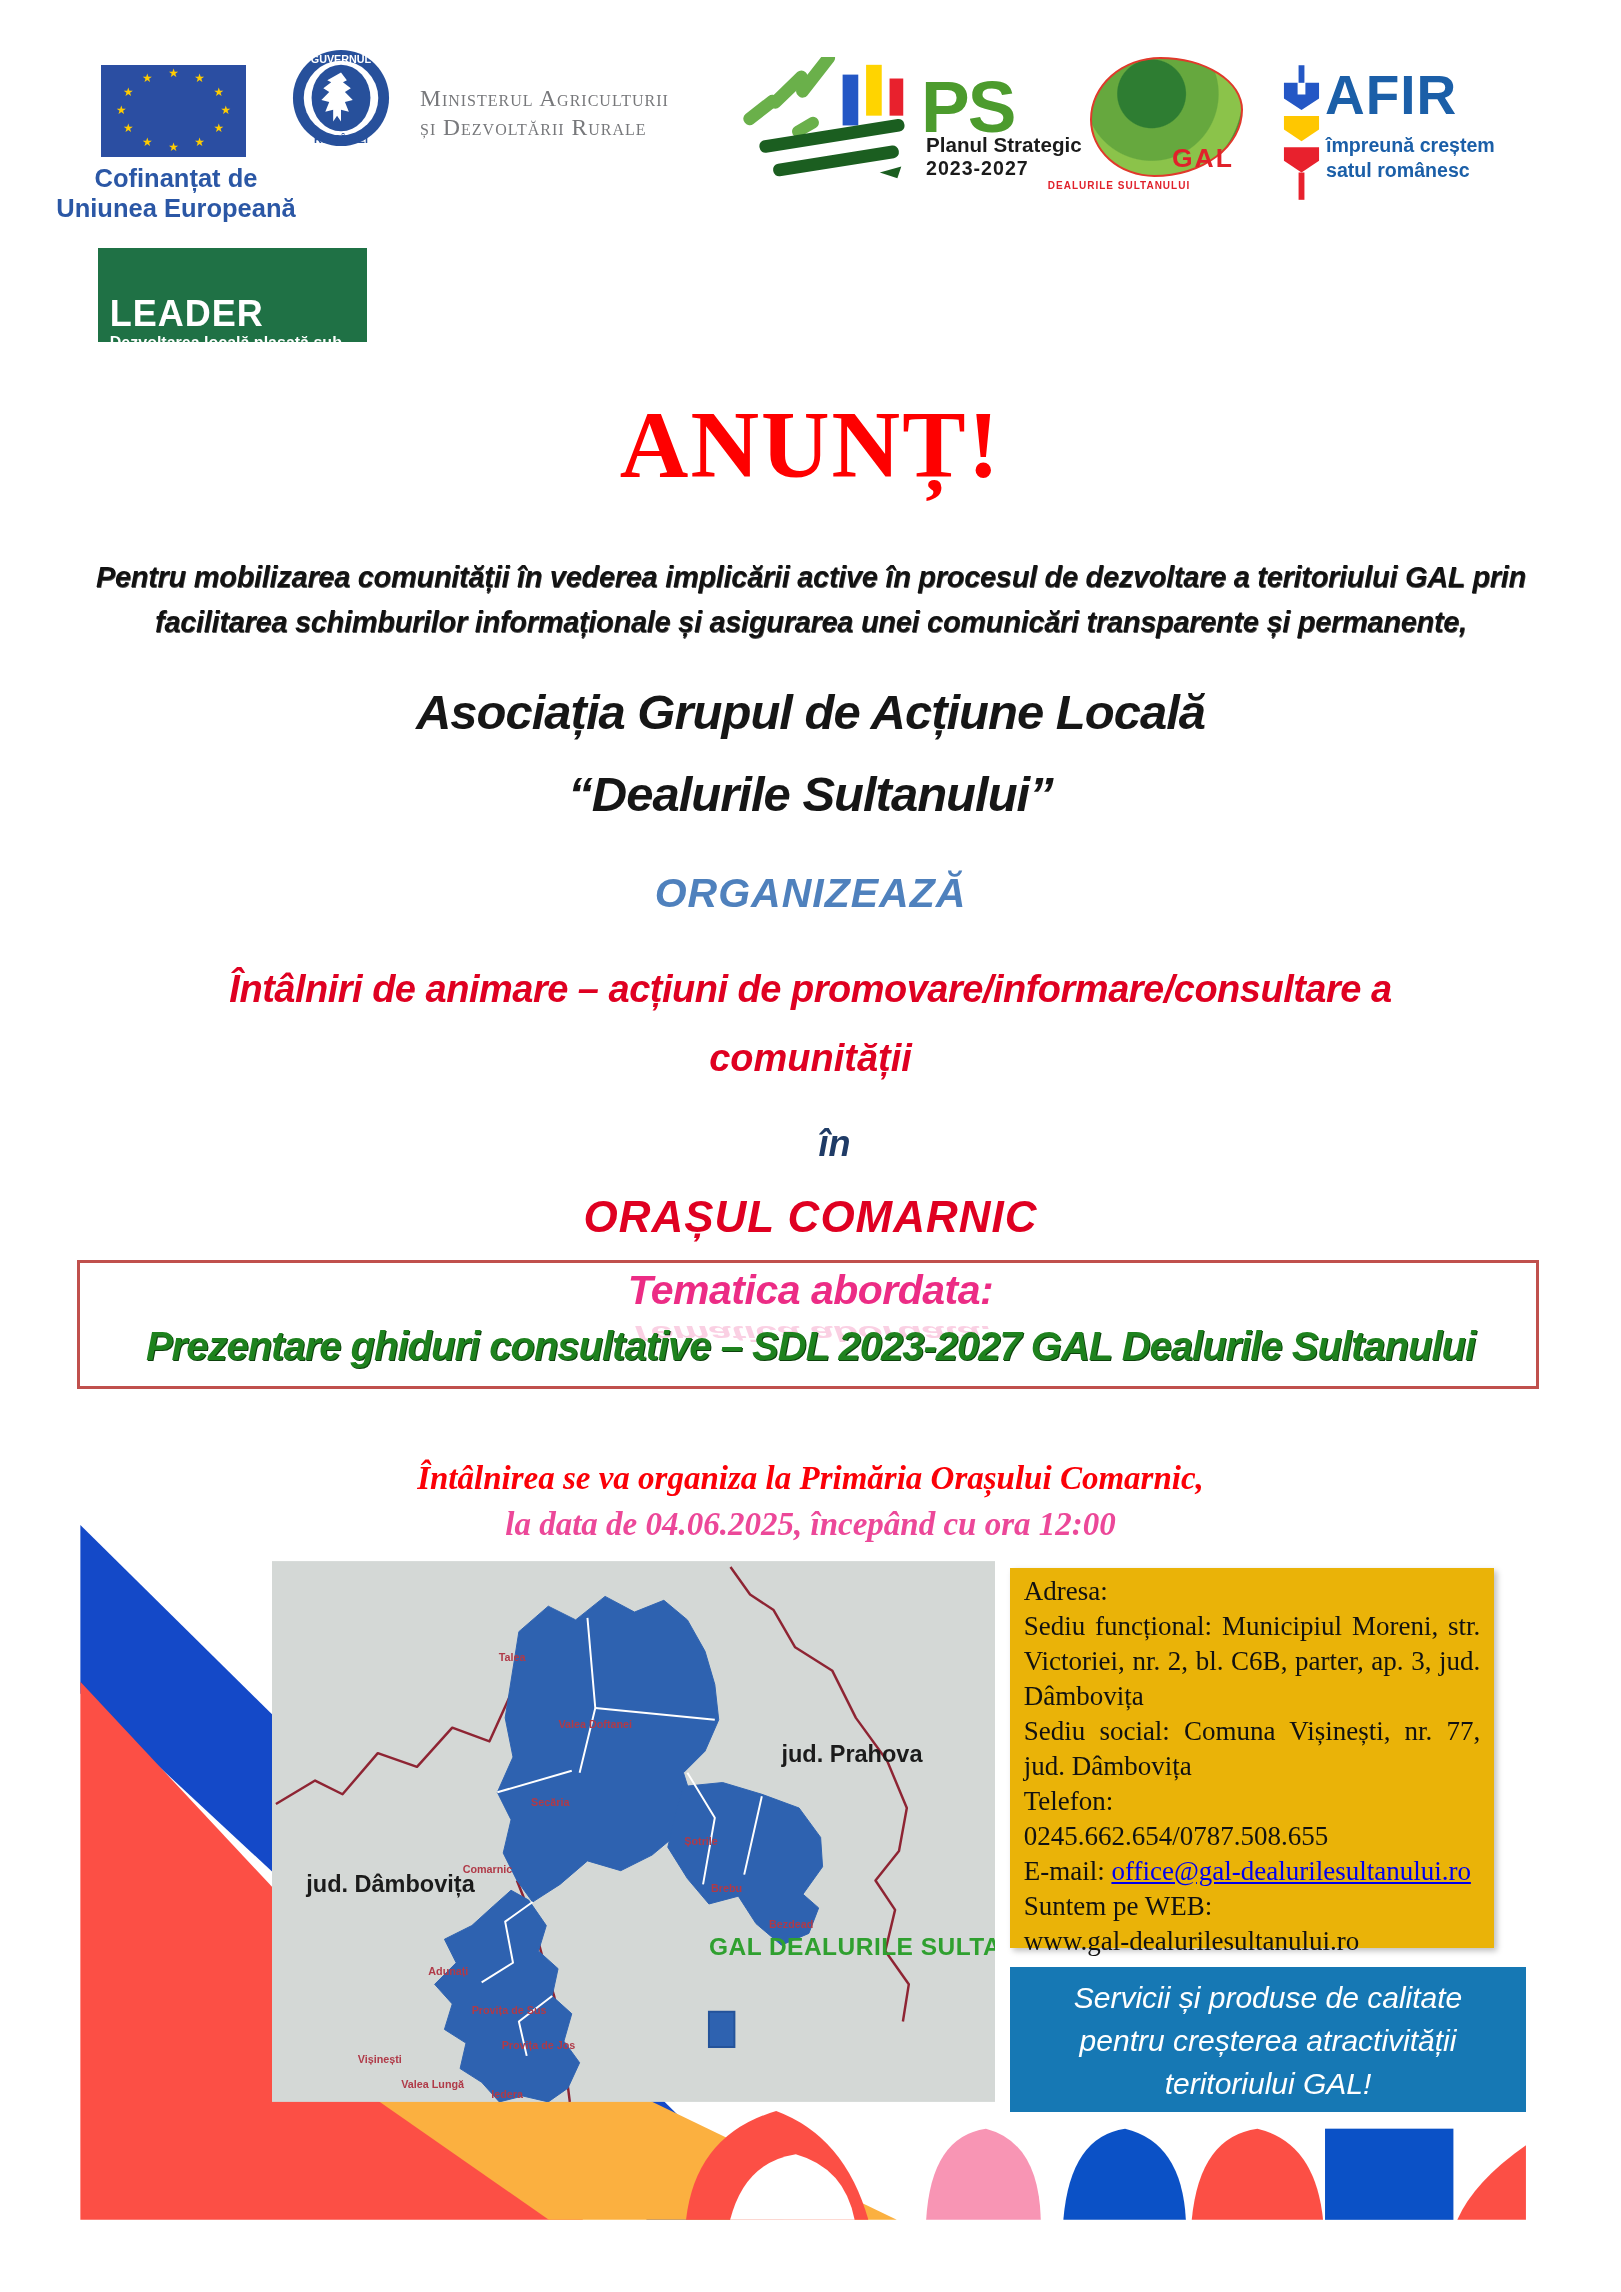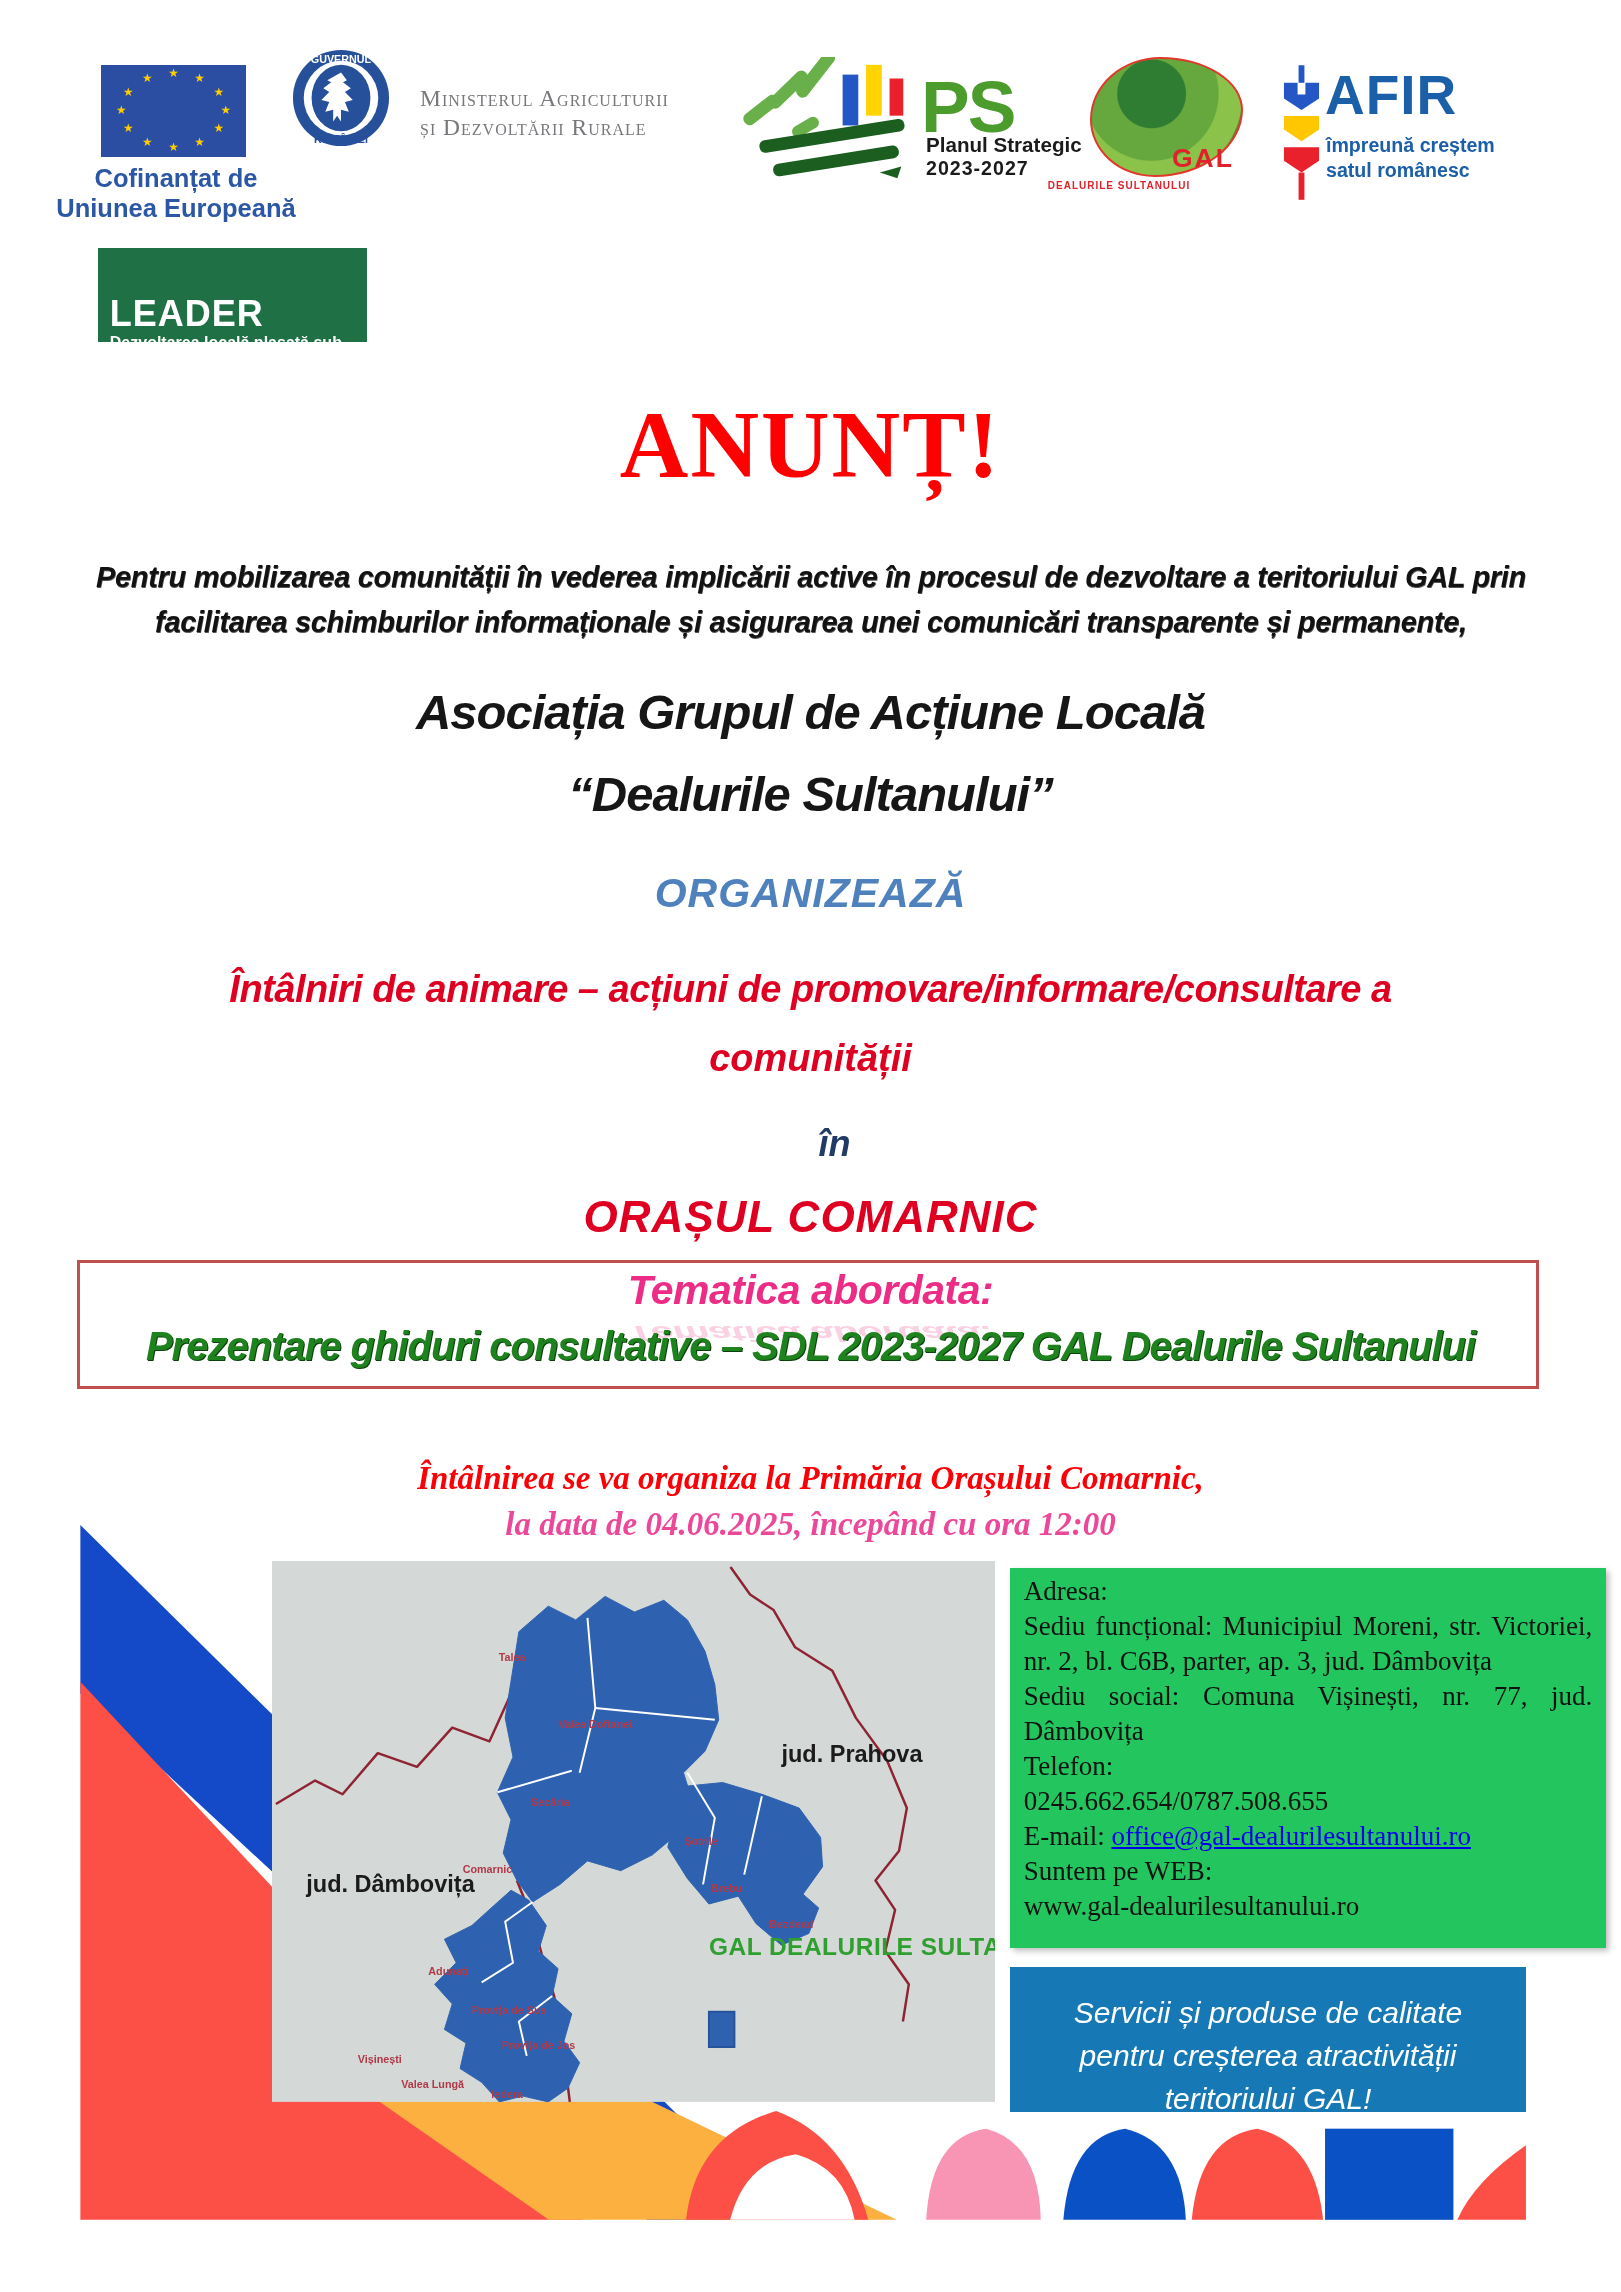--- a/index.html
+++ b/index.html
@@ -60,28 +60,28 @@
   .meet2{top:1506px;font-family:"Liberation Serif",serif;font-size:33px;font-weight:bold;
          font-style:italic;color:#ec4899;}
 
   
   .map-wrap{left:272px;top:1561px;width:589px;height:541px;z-index:2;}
   .map-wrap svg{display:block;}
   .commune{font-size:11px;font-weight:bold;fill:#B03A48;text-anchor:middle;}
   .county-label{font-size:24px;font-weight:bold;fill:#1b1b1b;}
   .gal-map-label{font-size:25px;font-weight:bold;fill:#2FA02F;letter-spacing:0.5px;}
 
-  .contact-box{left:1010px;top:1568px;width:596px;height:380px;background:#22c55e;z-index:2;
+  .contact-box{left:1010px;top:1568px;width:484px;height:380px;background:#eab308;z-index:2;
                box-sizing:border-box;padding:5.9px 13.7px;font-family:"Liberation Serif",serif;
                font-size:27px;line-height:35px;color:#111;box-shadow:2.9px 2.9px 5.9px rgba(0,0,0,0.25);}
   .contact-box .just{text-align:justify;}
   .contact-box a{color:#0000EE;text-decoration:underline;}
 
   .slogan-box{left:1010px;top:1967px;width:516px;height:145px;background:#1678B4;z-index:2;
-              box-sizing:border-box;padding-top:24px;text-align:center;color:#ffffff;
+              box-sizing:border-box;padding-top:9px;text-align:center;color:#ffffff;
               font-size:30px;line-height:43px;font-style:italic;}
 
   .footer-art{left:0;top:1509px;z-index:0;}
 </style>
 </head>
 <body>
 
 <div class="page">
 
   <svg class="abs footer-art" width="1621" height="716" viewBox="0 0 1654 730">

